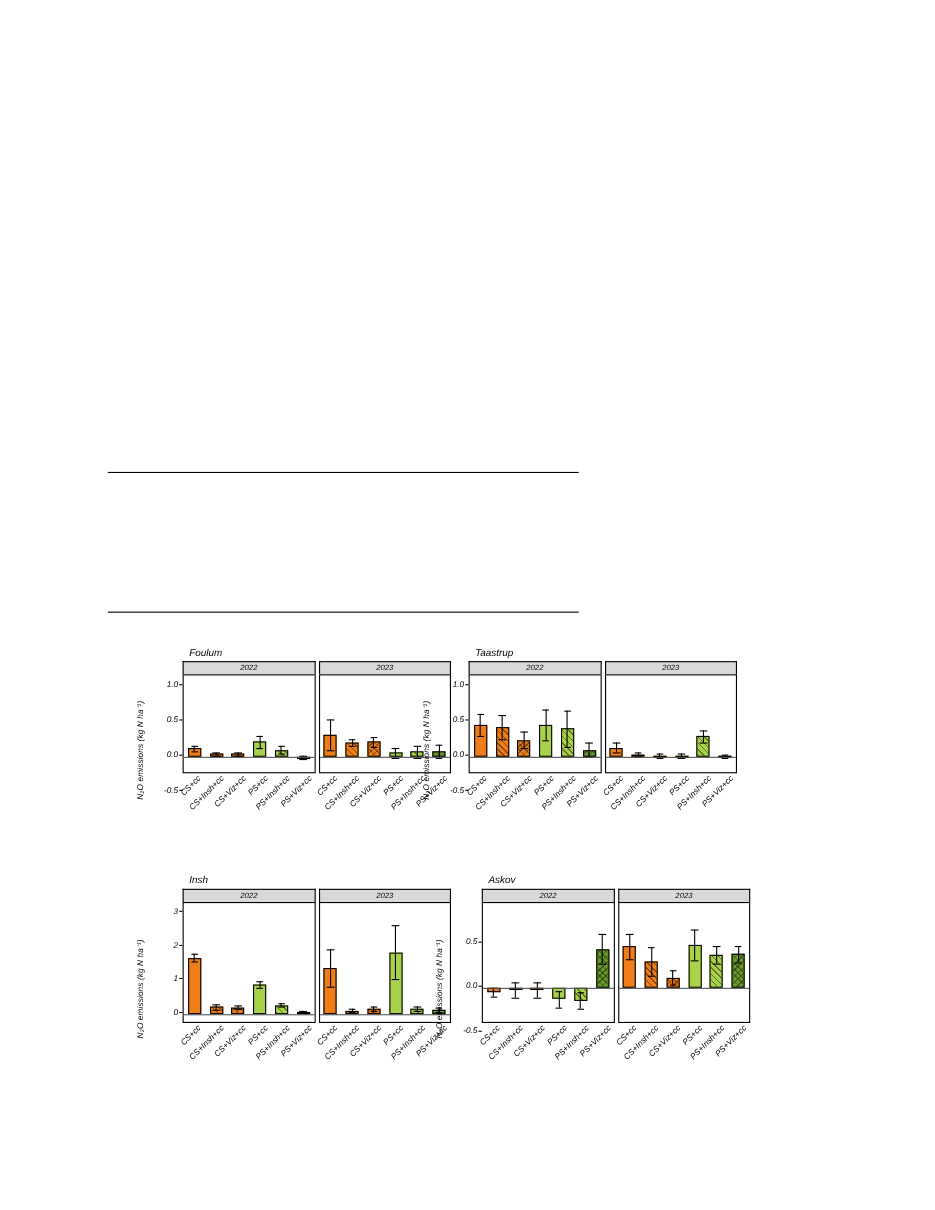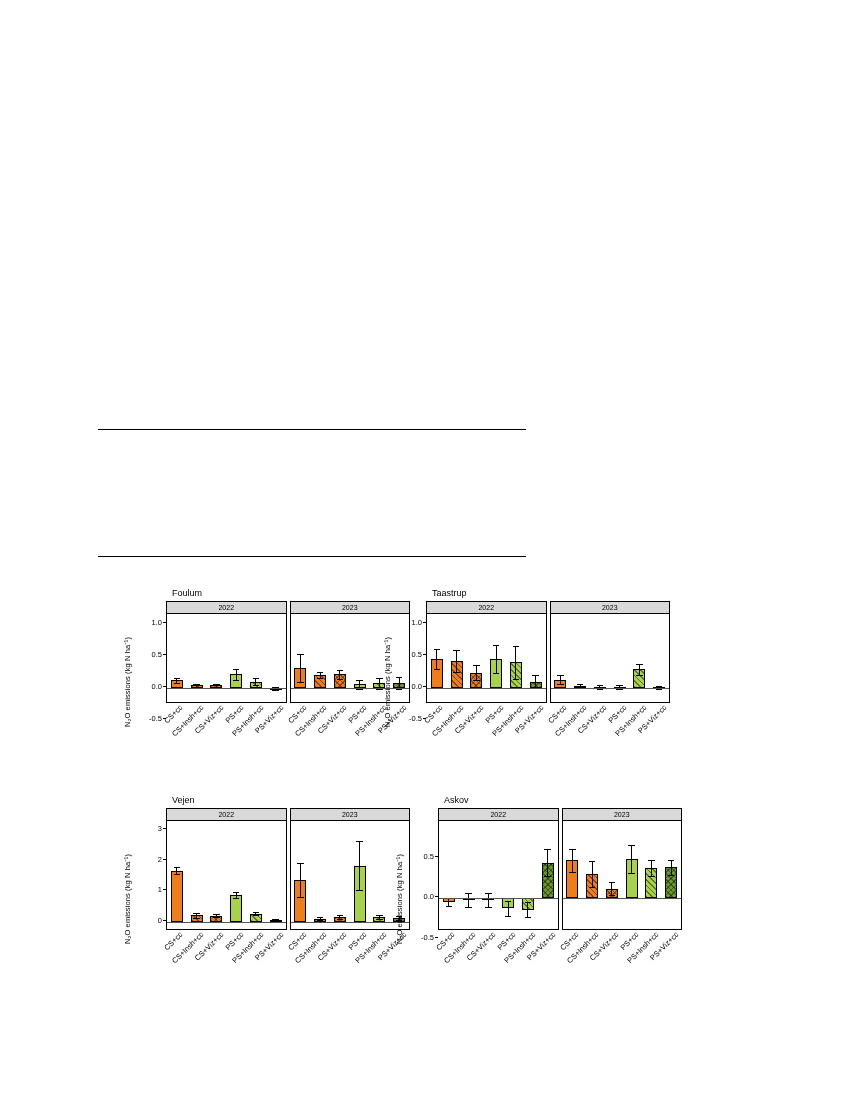--- a/index.html
+++ b/index.html
@@ -18,20 +18,21 @@
   .rule {
     position: absolute;
     background: #000000;
     height: 1px;
   }
   #rule-top { left: 98px; top: 429px; width: 428px; }
   #rule-bottom { left: 98px; top: 556px; width: 428px; }
 
   .figure {
     position: absolute;
+    font-style: italic;
   }
   .panel-title {
     font-size: 9px;
     color: #000;
     margin: 0 0 2px 0;
     padding-left: 52px;
     line-height: 11px;
   }
   .panel-body {
     display: flex;
@@ -400,21 +401,21 @@
             <div class="xlab" style="left: 60.3333%;">PS+cc</div>
             <div class="xlab" style="left: 77%;">PS+Insh+cc</div>
             <div class="xlab" style="left: 93.6667%;">PS+Viz+cc</div>
           </div>
       </div>
     </div>
   </div>
 </div>
 
 <div class="figure" id="fig2" style="left:120px; top:795px; width:290px;">
-  <div class="panel-title">Vejen</div>
+  <div class="panel-title">Insh</div>
   <div class="panel-body">
     <div class="ylabel">
       <span>N₂O emissions (kg N ha⁻¹)</span>
     </div>
     <div class="yaxis">
         <div class="ytick" style="top: 111.833px;">0</div>
         <div class="ytickmark" style="top: 111.833px;"></div>
         <div class="ytick" style="top: 81.2778px;">1</div>
         <div class="ytickmark" style="top: 81.2778px;"></div>
         <div class="ytick" style="top: 50.7222px;">2</div>

